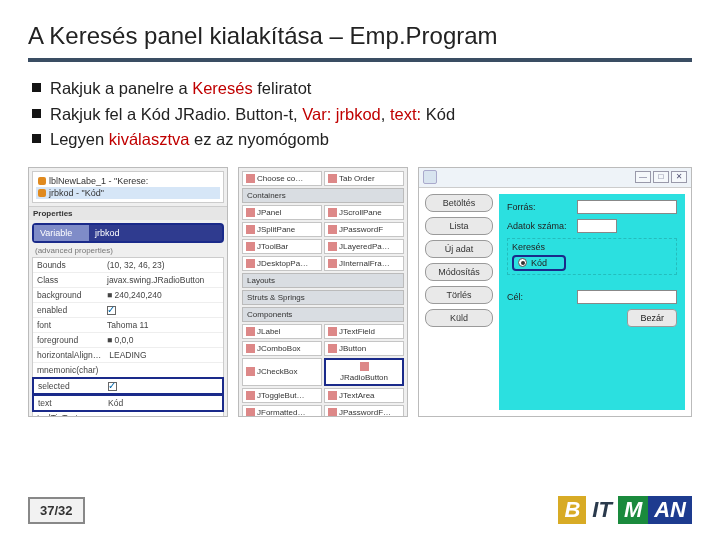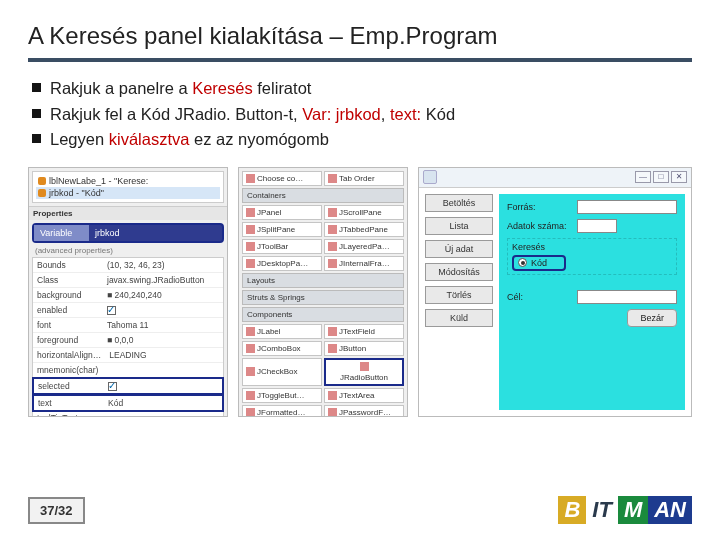--- a/index.html
+++ b/index.html
@@ -62,21 +62,21 @@
   .pal-top{display:flex;gap:2px;}
   .pal-top .pal-item{flex:1;}
   
   .right{flex:1;background:#fff;border:1px solid #bbb;display:flex;flex-direction:column;}
   .winbar{height:20px;background:#eef3f8;border-bottom:1px solid #ccc;display:flex;justify-content:space-between;padding:0 4px;align-items:center;}
   .wl{width:14px;height:14px;background:#d8e4ef;border:1px solid #aac;border-radius:2px;}
   .wr{display:flex;gap:2px;}
   .wb{width:16px;height:12px;border:1px solid #99a;background:#f5f8fb;font-size:8px;text-align:center;line-height:10px;color:#557;}
   .form{flex:1;display:flex;gap:6px;padding:6px;}
   .col-btn{display:flex;flex-direction:column;gap:5px;width:68px;}
-  .fbtn{background:#e9e9e9;border:1px solid #9a9a9a;border-radius:0;font-size:9px;padding:3px 8px;text-align:center;color:#333;}
+  .fbtn{background:#e9e9e9;border:1px solid #9a9a9a;border-radius:8px;font-size:9px;padding:3px 8px;text-align:center;color:#333;}
   .cyan-panel{flex:1;background:#2be0e0;padding:6px 8px;display:grid;grid-template-columns:62px 1fr;gap:5px 8px;align-content:start;font-size:9px;color:#222;}
   .cy-lbl{padding-top:2px;}
   .cy-field{background:#fff;border:1px solid #888;height:14px;}
   .cy-small{width:40px;justify-self:start;}
   .kereses-box{grid-column:1/3;background:#2be0e0;border:1px dashed rgba(0,0,0,0.15);padding:3px 4px;}
   .radio-wrap{display:flex;align-items:center;gap:4px;border:2px solid #1a2a8a;border-radius:4px;padding:1px 4px;width:54px;}
   .radio{width:9px;height:9px;border:1px solid #555;border-radius:50%;background:#fff;position:relative;}
   .radio.on::after{content:"";position:absolute;left:1.5px;top:1.5px;width:4px;height:4px;background:#333;border-radius:50%;}
   .bezar{grid-column:2;justify-self:end;background:#e9e9e9;border:1px solid #9a9a9a;border-radius:4px;font-size:9px;padding:3px 12px;}
   
@@ -189,21 +189,21 @@
         <div class="pal-item">
             <span class="pal-ico"></span>
             <span>JScrollPane</span>
           </div>
         <div class="pal-item">
             <span class="pal-ico"></span>
             <span>JSplitPane</span>
           </div>
         <div class="pal-item">
             <span class="pal-ico"></span>
-            <span>JTabbedPane</span>
+            <span>JPasswordF</span>
           </div>
         <div class="pal-item">
             <span class="pal-ico"></span>
             <span>JToolBar</span>
           </div>
         <div class="pal-item">
             <span class="pal-ico"></span>
             <span>JLayeredPa…</span>
           </div>
         <div class="pal-item">

